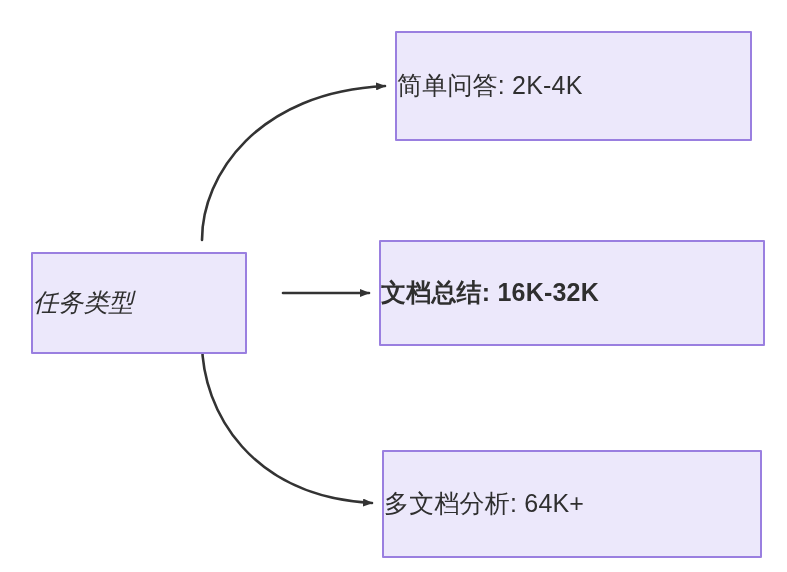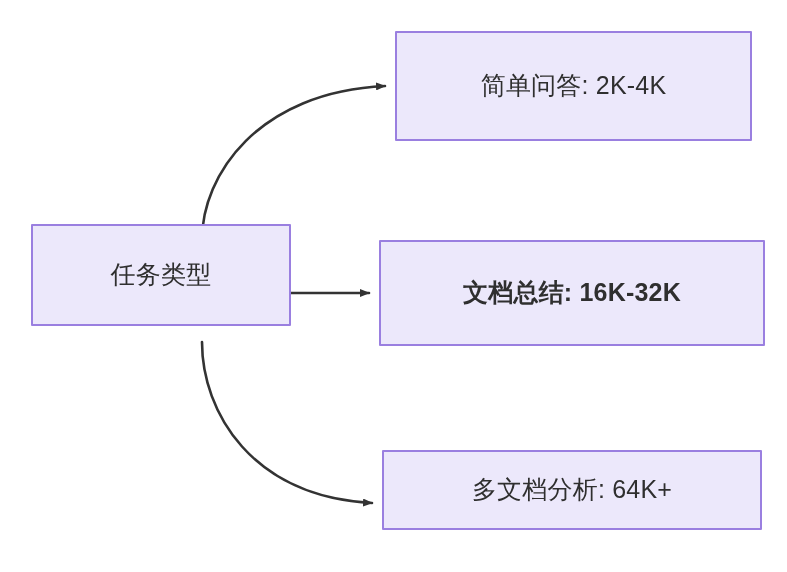--- a/index.html
+++ b/index.html
@@ -37,38 +37,38 @@
 
   .node {
     position: absolute;
     z-index: 2;
     box-sizing: border-box;
     background: #ECE8FB;
     border: 2px solid #9A7FE0;
     border-radius: 1px;
     display: flex;
     align-items: center;
-    justify-content: center;
+    justify-content: flex-start;
     text-align: center;
   }
 
   .node-label {
     color: #2f2f2f;
     font-size: 25px;
     line-height: 1.25;
     letter-spacing: 0.2px;
     white-space: nowrap;
     font-family: "Liberation Sans", "DejaVu Sans", sans-serif;
   }
 
   
-  #node-root     { left: 31px;  top: 224px; width: 260px; height: 102px; }
+  #node-root     { left: 31px;  top: 252px; width: 216px; height: 102px; font-style: italic; }
   #node-simple   { left: 395px; top: 31px;  width: 357px; height: 110px; }
   #node-summary  { left: 379px; top: 240px; width: 386px; height: 106px; font-weight: bold; }
-  #node-multidoc { left: 382px; top: 450px; width: 380px; height: 80px; }
+  #node-multidoc { left: 382px; top: 450px; width: 380px; height: 108px; }
 </style>
 </head>
 <body>
 
 <div id="diagram-canvas">
 
   <svg id="edge-layer" viewBox="0 0 787 572" width="787" height="572" xmlns="http://www.w3.org/2000/svg">
     <defs>
       <marker id="arrowhead" markerWidth="10" markerHeight="8" refX="9" refY="4" orient="auto" markerUnits="userSpaceOnUse">
         <path d="M0,0 L10,4 L0,8 Z" fill="#333333"></path>

